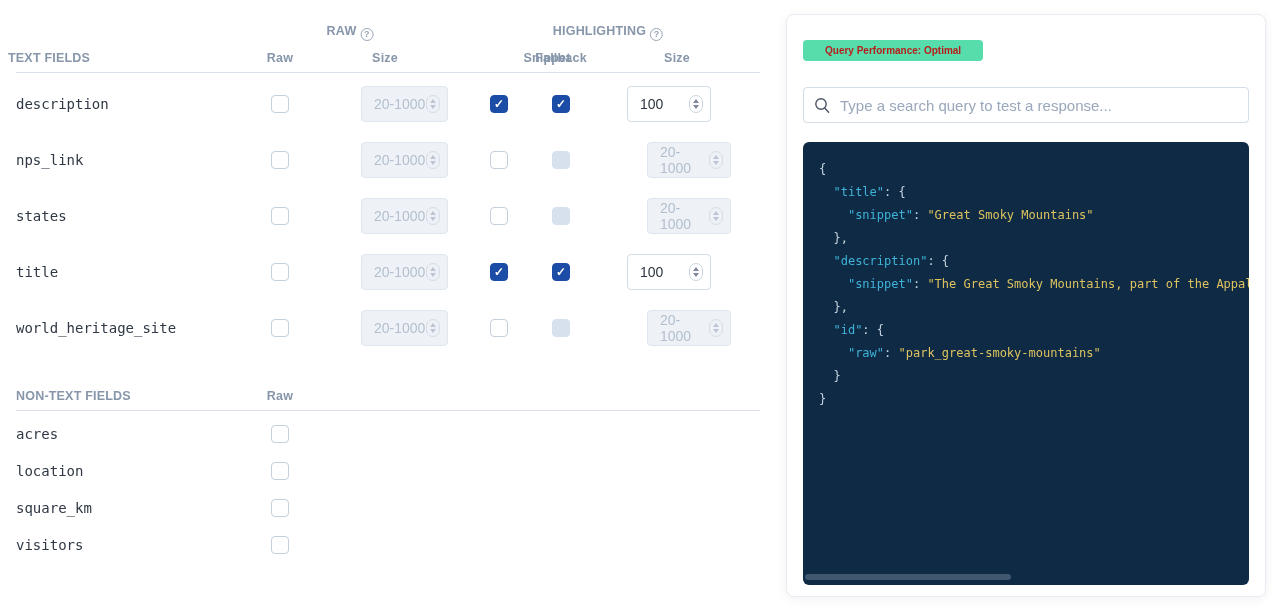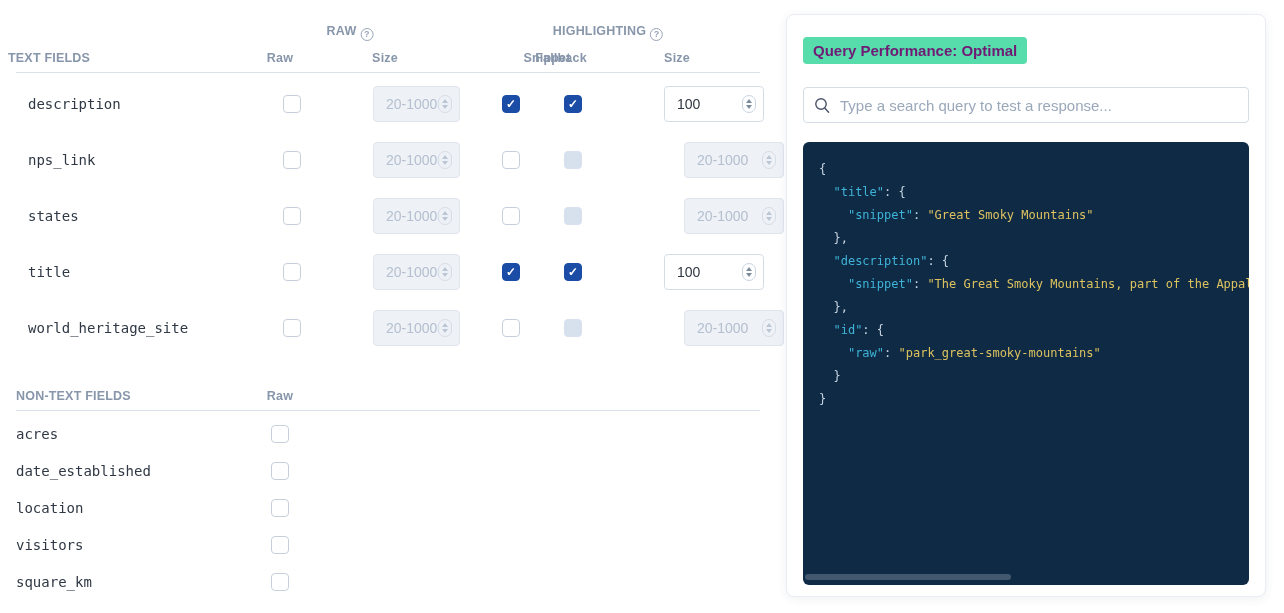--- a/index.html
+++ b/index.html
@@ -51,41 +51,41 @@
   
   .num {
     position:absolute; top:50%; transform:translateY(-50%);
     height:36px; background:#fff; border:1px solid #d4dce6; border-radius:4px;
     display:flex; align-items:center; justify-content:space-between;
     padding:0 7px 0 12px; font-size:14px; color:#2e3642;
   }
   .num.disabled { background:#eef1f6; border-color:#e0e6ee;margin-left:20px; }
   .num .ph { color:#b4bfcf; }
   .col-size1 { left:341px; width:87px; }
-  .col-size2 { left:652px; width:100px; }
+  .col-size2 { left:627px; width:84px; }
   .stepper {
     display:inline-flex; flex-direction:column; align-items:center; gap:2px;
     border:1px solid #c9d3e0; border-radius:8px; padding:3px 3px;
     color:#7c8a9c; background:transparent;
   }
   .num.disabled .stepper { color:#bcc7d6; border-color:#d5dde7; }
   .tu { width:0; height:0; border-left:3px solid transparent; border-right:3px solid transparent; border-bottom:4px solid currentColor; }
   .td { width:0; height:0; border-left:3px solid transparent; border-right:3px solid transparent; border-top:4px solid currentColor; }
 
   
   .card {
     position:absolute; left:786px; top:14px; width:480px; height:583px;
     background:#fff; border:1px solid #e9edf3; border-radius:8px;
     box-shadow:0 2px 10px rgba(52,64,84,.08); padding:22px 16px 0 16px;
   }
   .card-head { display:flex; align-items:center; justify-content:space-between; height:27px; }
   .card-title { font-size:20px; font-weight:700; color:#16191f; letter-spacing:-.2px; }
   .badge {
-    background:var(--badge-bg); color:#701a75; font-size:15px; font-weight:600;
-    padding:5px 10px; border-radius:4px; white-space:nowrap;
+    background:var(--badge-bg); color:#b91c1c; font-size:10px; font-weight:600;
+    padding:5px 22px; border-radius:4px; white-space:nowrap;
   }
   .search {
     margin-top:23px; height:36px; border:1px solid #d4dce6; border-radius:4px;
     display:flex; align-items:center; padding:0 10px; gap:9px; background:#fff;
   }
   .search svg { flex:0 0 auto; }
   .search input {
     border:none; outline:none; flex:1; font-size:15px; color:#1d4ed8;
     font-family:"Liberation Sans", sans-serif; background:transparent;
   }
@@ -120,21 +120,21 @@
     <span class="hdr abs" style="left:8px;">TEXT FIELDS</span>
     <span class="hc hdr" style="left:280px;">Raw</span>
     <span class="hc hdr" style="left:385px;">Size</span>
     <span class="hc hdr" style="left:499px;margin-left:48px;">Snippet</span>
     <span class="hc hdr" style="left:561px;">Fallback</span>
     <span class="hc hdr" style="left:677px;">Size</span>
   </div>
 
   <div class="divider" style="top:72px;"></div>
 
-  <div id="text-rows" class="rows-wrap" style="top:76px;padding-left:12px;">
+  <div id="text-rows" class="rows-wrap" style="top:76px;">
       <div class="frow text-row">
         <span class="fname mono">description</span>
         <span class="cb col-raw"></span>
         <div class="num col-size1 disabled">
           <span class="ph">20-1000</span>
           <span class="stepper">
             <i class="tu"></i>
             <i class="td"></i>
           </span>
         </div>
@@ -244,33 +244,29 @@
   </div>
 
   <div class="divider" style="top:410px;"></div>
 
   <div id="nontext-rows" class="rows-wrap" style="top:415px;">
       <div class="frow plain-row">
         <span class="fname mono">acres</span>
         <span class="cb col-raw"></span>
       </div>
       <div class="frow plain-row">
-        <span class="fname mono">date_established</span>
-        <span class="cb col-raw"></span>
-      </div>
-      <div class="frow plain-row">
         <span class="fname mono">location</span>
         <span class="cb col-raw"></span>
       </div>
       <div class="frow plain-row">
+        <span class="fname mono">square_km</span>
+        <span class="cb col-raw"></span>
+      </div>
+      <div class="frow plain-row">
         <span class="fname mono">visitors</span>
-        <span class="cb col-raw"></span>
-      </div>
-      <div class="frow plain-row">
-        <span class="fname mono">square_km</span>
         <span class="cb col-raw"></span>
       </div>
     </div>
 </section>
 
 <aside class="card">
   <div class="card-head">
     <span class="badge">Query Performance: Optimal</span>
   </div>
 

